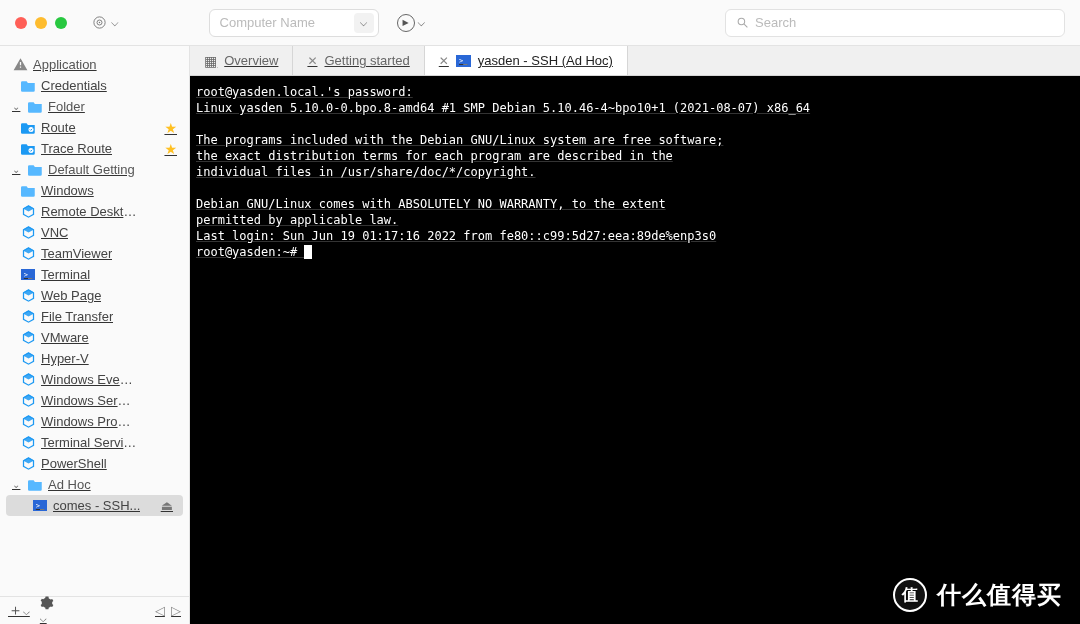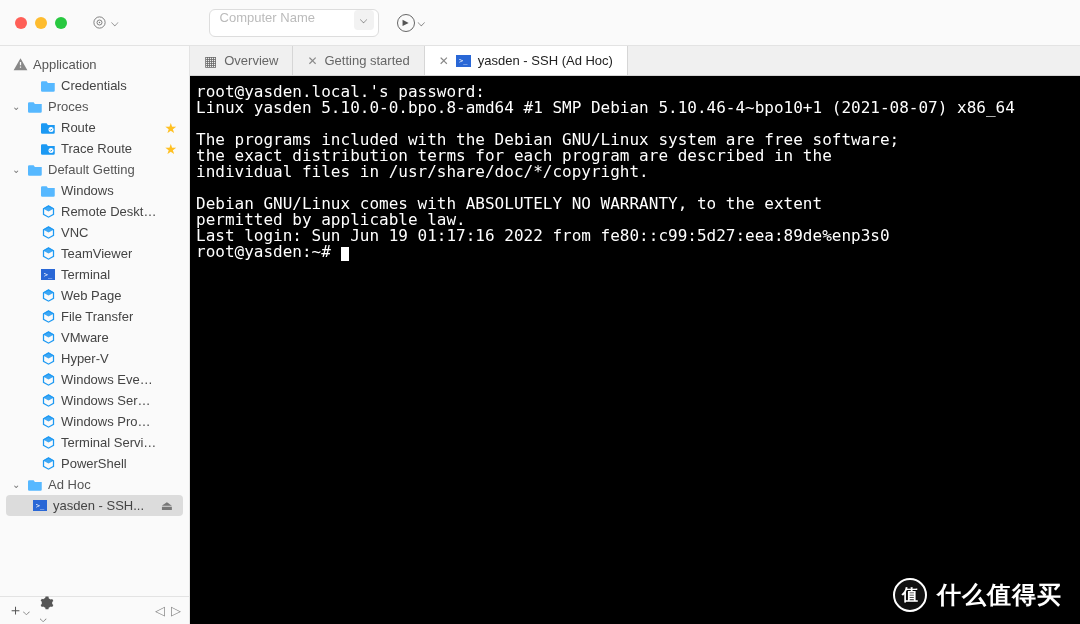--- a/index.html
+++ b/index.html
@@ -25,21 +25,21 @@
   .traffic-lights { display: flex; gap: 8px; align-items: center; margin-right: 10px;}
   .tl-dot { width: 12px; height: 12px; border-radius: 50%; }
   .tl-red { background: #ff5f57; }
   .tl-yellow { background: #febc2e; }
   .tl-green { background: #28c840; }
   .target-btn {
     display: flex; align-items: center; gap:4px;
     color: #666; font-size: 14px; padding: 2px 5px;
   }
   .name-field {
-    display: flex; 
+    display: flex; align-items: center;
     background: #fff;
     border: 1px solid #ddd;
     border-radius: 6px;
     height: 28px;
     width: 170px;
     padding: 0 4px 0 10px;
     color: #bbb;
     margin-left: 75px;
   }
   .name-field .dd {
@@ -60,40 +60,40 @@
     display: flex; align-items: center;
     background: #fff;
     border: 1px solid #e2e2e2;
     border-radius: 6px;
     height: 28px;
     width: 340px;
     padding: 0 10px;
     color: #bbb;
     gap:6px;
   }
-  .main { display: flex; height: calc(100% - 46px); }
+  .main { display: flex; height: calc(100% - 46px); text-decoration: underline; }
   .sidebar {
     width: 190px;
     background: #fafafa;
     border-right: 1px solid #e3e3e3;
     display: flex; flex-direction: column;
     position:relative;
   }
   .tree { flex:1; overflow:auto; padding-top:8px;}
   .tree-row {
     display:flex; align-items:center;
     height: 21px;
     padding-left: 12px;
     gap: 5px;
     color:#444;
     position:relative;
   }
   .tree-row.group { font-weight:500; color:#555; }
   .tree-row .chev { font-size:10px; color:#777; width:10px;}
-  .tree-row.child { padding-left: 40px; }
+  .tree-row.child { padding-left: 20px; }
   .tree-row .ico { width:16px; display:flex; align-items:center; justify-content:center;}
   .tree-row .star { margin-left:auto; margin-right:12px; color:#ffc022; font-size:14px;}
   .tree-row.selected { background:#dcdcdc; border-radius:4px; margin:0 6px; padding-left:26px;}
   .tree-row .remove{
     margin-left:auto;margin-right:10px;color:#777;
   }
   .ti-gray svg{fill:#888;}
   .ti-term{
     width:14px;height:11px;background:#2967d6;border:1px solid #2967d6;
     display:flex;align-items:center;justify-content:center;color:#fff;font-size:7px;font-family:monospace;
@@ -125,21 +125,21 @@
   .tab .grid{font-size:14px;color:#666;}
   .tab .term-ico{
     width:15px;height:12px;background:#2967d6;
     display:flex;align-items:center;justify-content:center;color:#fff;font-size:7px;font-family:monospace;
   }
   .terminal {
     flex:1;
     background:#000;
     color:#fff;
     font-family: "Menlo","Consolas",monospace;
-    font-size: 16px;
+    font-size: 12px;
     line-height: 16px;
     padding: 8px 6px;
     white-space: pre;
     overflow:hidden;
   }
   .cursor{
     display:inline-block;width:8px;height:14px;background:#fff;vertical-align:text-bottom;
   }
   .watermark{
     position:absolute;bottom:12px;right:18px;
@@ -177,20 +177,27 @@
   <div class="name-field">
     <span>Computer Name</span>
     <div class="dd">⌵</div>
   </div>
 
   <div class="play-btn" style="margin-left:8px">
     <div class="circ">▶</div>
     <span style="font-size:10px">⌵</span>
   </div>
 
+  <div class="search-box">
+    <svg width="13" height="13" viewBox="0 0 24 24">
+        <circle cx="10" cy="10" r="6" fill="none" stroke="#aaa" stroke-width="2"></circle>
+        <line x1="15" y1="15" x2="21" y2="21" stroke="#aaa" stroke-width="2"></line>
+      </svg>
+    <span>Search</span>
+  </div>
 </div>
 
 <div class="main">
 
   <div class="sidebar">
     <div class="tree" id="tree">
         <div class="tree-row group">
           <span class="ico ti-gray">
             <svg width="15" height="15" viewBox="0 0 24 24">
               <path fill="#888" d="M12 2L1 21h22L12 2zm1 15h-2v-2h2v2zm0-4h-2V8h2v5z"></path>
@@ -206,21 +213,21 @@
           </span>
           <span class="ellip">Credentials</span>
         </div>
         <div class="tree-row group">
           <span class="chev">⌄</span>
           <span class="ico">
             <svg width="15" height="13" viewBox="0 0 24 20">
               <path fill="#56b8ff" d="M2 3h7l2 3h11v12a2 2 0 01-2 2H2a2 2 0 01-2-2V5a2 2 0 012-2z"></path>
             </svg>
           </span>
-          <span>Proces</span>
+          <span>Folder</span>
         </div>
         <div class="tree-row child">
           <span class="ico">
             <svg width="15" height="13" viewBox="0 0 24 20">
               <path fill="#1c99f3" d="M2 3h7l2 3h11v12a2 2 0 01-2 2H2a2 2 0 01-2-2V5a2 2 0 012-2z"></path>
               <circle cx="16" cy="13" r="4" fill="#fff"></circle>
               <path d="M14 13l1.5 1.5L18 12" stroke="#1c99f3" fill="none" stroke-width="1.5"></path>
             </svg>
           </span>
           <span class="ellip">Route</span>
@@ -374,21 +381,21 @@
             <svg width="15" height="13" viewBox="0 0 24 20">
               <path fill="#56b8ff" d="M2 3h7l2 3h11v12a2 2 0 01-2 2H2a2 2 0 01-2-2V5a2 2 0 012-2z"></path>
             </svg>
           </span>
           <span>Ad Hoc</span>
         </div>
         <div class="tree-row child selected">
           <span class="ico">
             <span class="ti-term">&gt;_</span>
           </span>
-          <span class="ellip">yasden - SSH...</span>
+          <span class="ellip">comes - SSH...</span>
           <span class="remove">⏏</span>
         </div>
       </div>
     <div class="sidebar-footer">
       <span style="font-size:15px">＋<span style="font-size:9px">⌵</span></span>
       <span>
         <svg width="14" height="14" viewBox="0 0 24 24">
             <path fill="#555" d="M12 8a4 4 0 100 8 4 4 0 000-8zm9 4a8.9 8.9 0 00-.2-1.9l2.1-1.6-2-3.5-2.5 1a9 9 0 00-3.3-1.9L14.5 1h-5l-.6 2.6A9 9 0 005.6 5.5l-2.5-1-2 3.5L3.2 10A8.9 8.9 0 003 12c0 .6.1 1.3.2 1.9l-2.1 1.6 2 3.5 2.5-1a9 9 0 003.3 1.9l.6 2.6h5l.6-2.6a9 9 0 003.3-1.9l2.5 1 2-3.5-2.1-1.6c.1-.6.2-1.3.2-1.9z"></path>
           </svg><span style="font-size:9px">⌵</span>
       </span>

